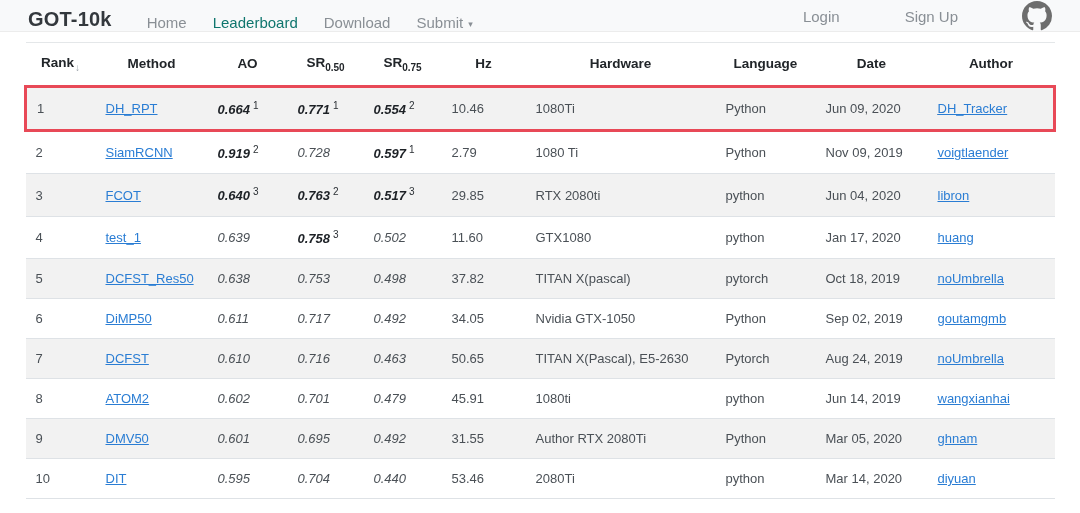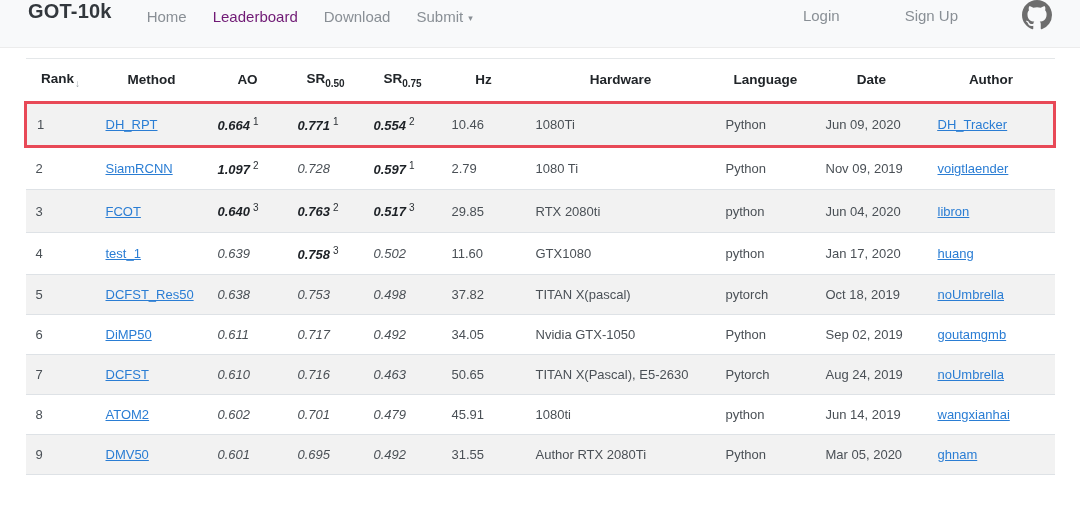--- a/index.html
+++ b/index.html
@@ -2,26 +2,26 @@
 <html style="--red: #e84957; --link: #2a7dd4; --stripe: #f2f2f2; --navbg: #f8f9fa;"><head>
 <meta charset="utf-8">
 <style>
   :root { --red:#e84957; --link:#2a7dd4; --stripe:#f2f2f2; --navbg:#f8f9fa; }
   * { box-sizing: border-box; }
   body {
     margin:0; width:1080px; height:513px; overflow:hidden;
     font-family:"Liberation Sans", sans-serif; background:#fff; color:#212529;
   }
   
-  .navbar { height:48px; background:var(--navbg); display:flex; align-items:flex-start;
+  .navbar { height:32px; background:var(--navbg); display:flex; align-items:flex-end;
             padding:0 28px; border-bottom:1px solid #ececec; }
   .brand { font-size:20px; font-weight:700; color:#33383d; margin-right:22px; cursor:pointer; letter-spacing:.2px; }
   .nav-links { display:flex; align-items:center;margin-top:8px; }
   .nav-link { font-size:15px; color:#898f95; padding:0 13px; cursor:pointer; text-decoration:none; white-space:nowrap; }
-  .nav-link.active { color:#701a75; }
+  .nav-link.active { color:#0f766e; }
   .caret { display:inline-block; font-size:9px; margin-left:5px; color:#898f95; transform:translateY(-1px); }
   .nav-right { margin-left:auto; display:flex; align-items:center;gap:43px; }
   .nav-right .nav-link { padding:0 11px; }
   .gh { width:30px; height:30px; margin-left:10px; cursor:pointer; display:flex; align-items:center; justify-content:center; }
   .gh svg { width:30px; height:30px; fill:#6d6d6d; }
   
   main { padding:10px 24px 0; }
   table { width:100%; border-collapse:collapse; table-layout:fixed; }
   th { text-align:center; font-size:13.5px; font-weight:700; color:#212529;
        padding:12px 10px; border-top:1px solid #e4e7e9; border-bottom:2px solid #d7dadd;
@@ -99,21 +99,21 @@
           <td><span class="metric bold">0.554</span><sup>2</sup></td>
           <td>10.46</td>
           <td>1080Ti</td>
           <td>Python</td>
           <td>Jun 09, 2020</td>
           <td><a class="cell-link">DH_Tracker</a></td>
         </tr>
         <tr>
           <td>2</td>
           <td><a class="cell-link">SiamRCNN</a></td>
-          <td><span class="metric bold">1.097</span><sup>2</sup></td>
+          <td><span class="metric bold">0.919</span><sup>2</sup></td>
           <td><span class="metric">0.728</span></td>
           <td><span class="metric bold">0.597</span><sup>1</sup></td>
           <td>2.79</td>
           <td>1080 Ti</td>
           <td>Python</td>
           <td>Nov 09, 2019</td>
           <td><a class="cell-link">voigtlaender</a></td>
         </tr>
         <tr>
           <td>3</td>
@@ -192,15 +192,27 @@
           <td><a class="cell-link">DMV50</a></td>
           <td><span class="metric">0.601</span></td>
           <td><span class="metric">0.695</span></td>
           <td><span class="metric">0.492</span></td>
           <td>31.55</td>
           <td>Author RTX 2080Ti</td>
           <td>Python</td>
           <td>Mar 05, 2020</td>
           <td><a class="cell-link">ghnam</a></td>
         </tr>
+        <tr>
+          <td>10</td>
+          <td><a class="cell-link">DIT</a></td>
+          <td><span class="metric">0.595</span></td>
+          <td><span class="metric">0.704</span></td>
+          <td><span class="metric">0.440</span></td>
+          <td>53.46</td>
+          <td>2080Ti</td>
+          <td>python</td>
+          <td>Mar 14, 2020</td>
+          <td><a class="cell-link">diyuan</a></td>
+        </tr>
       </tbody>
   </table>
 </main>
 
 </body></html>

